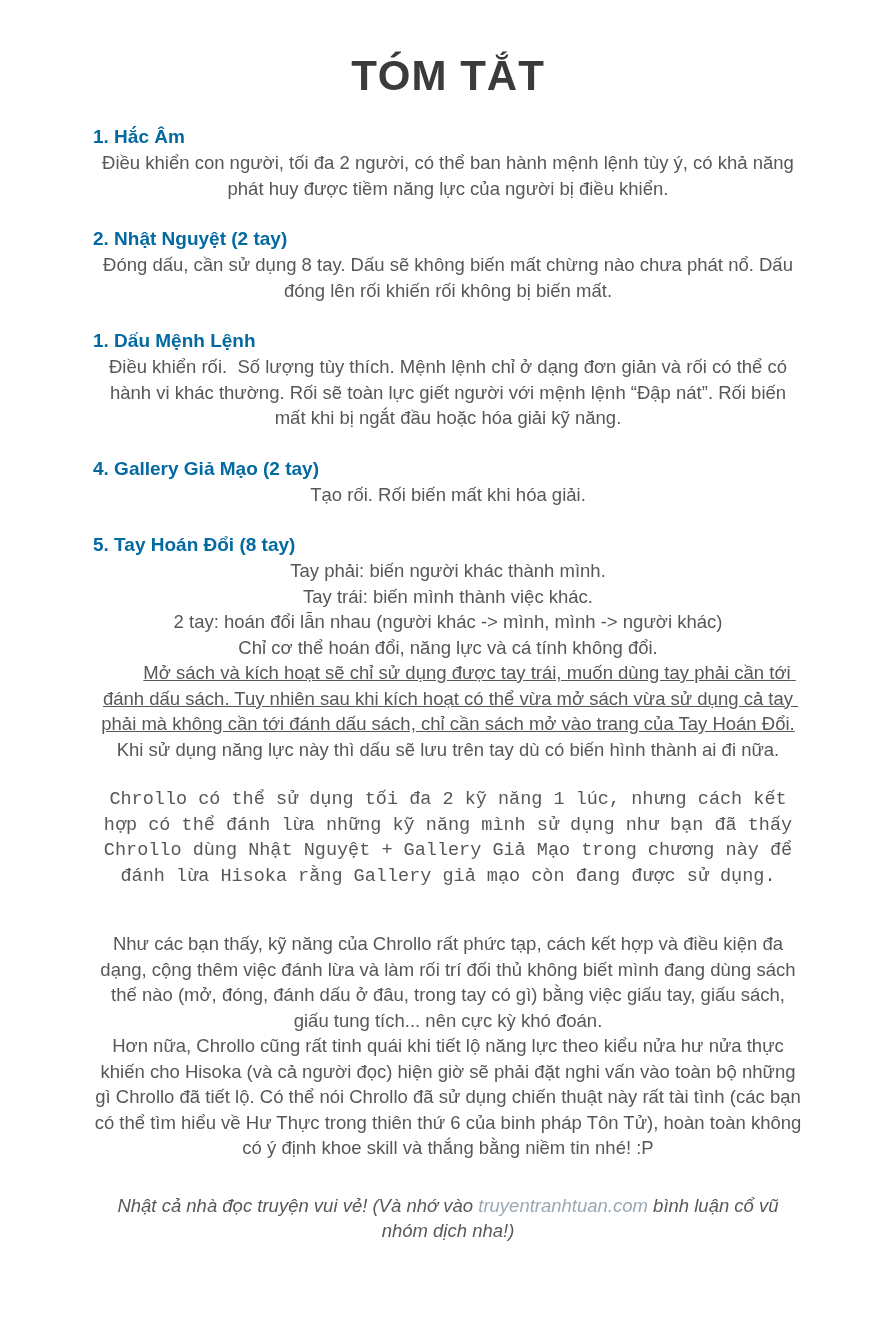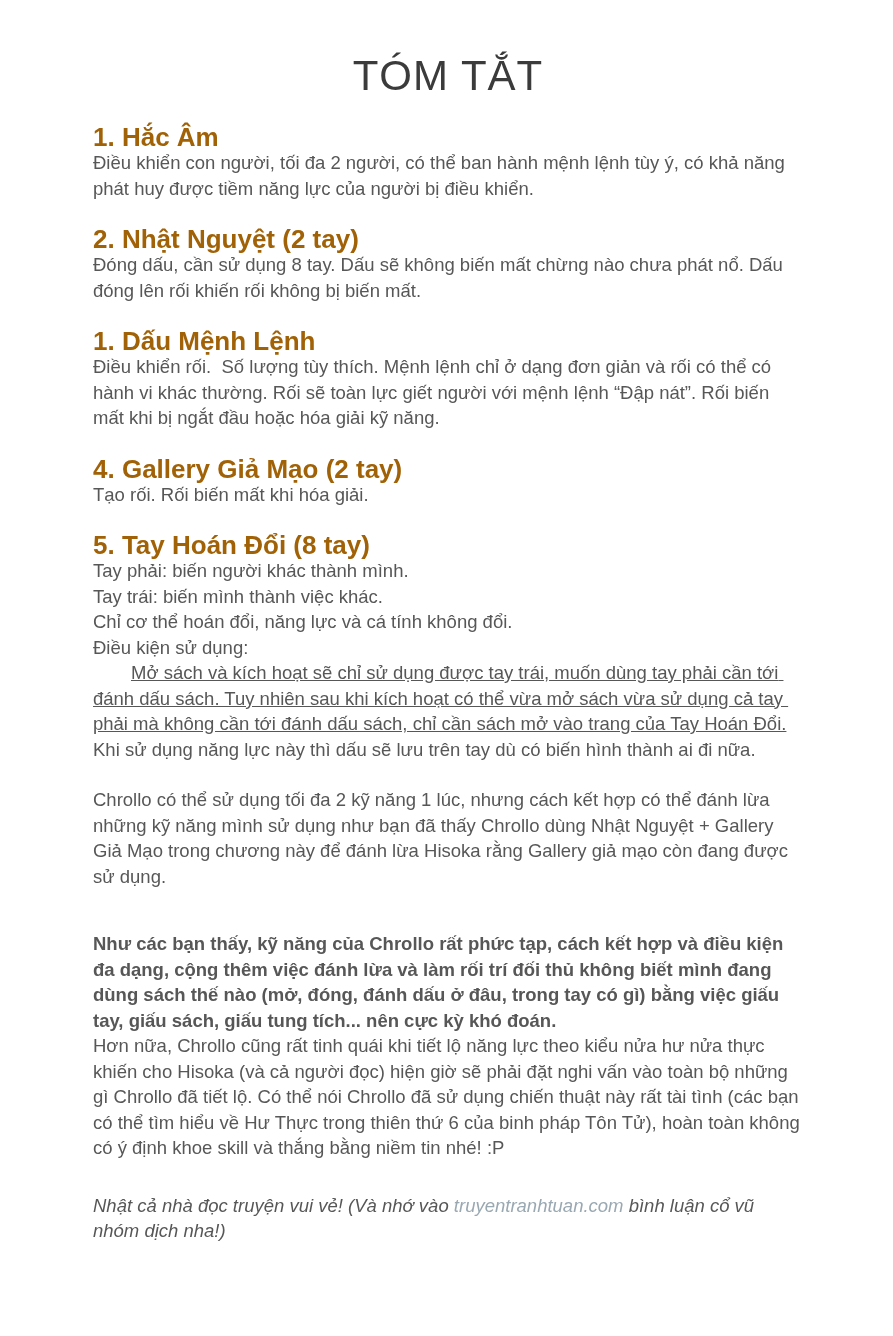--- a/index.html
+++ b/index.html
@@ -18,48 +18,49 @@
     width: 893px;
     height: 1336px;
     padding: 50px 90px 0 93px;
     background: #ffffff;
   }
   h1.title {
     margin: 0 0 22px 0;
     text-align: center;
     font-size: 42px;
     line-height: 52px;
-    font-weight: 400;
+    font-weight: 700;
     color: #3b3b3b;
     letter-spacing: 1px;
   }
   .section {
     margin: 0 0 25px 0;
   }
   h2.heading {
     margin: 0;
-    font-size: 26px;
+    font-size: 19px;
     line-height: 26px;
     font-weight: 700;
-    color: #a16207;
+    color: #0369a1;
   }
   p.body-text {
     margin: 0;
     font-size: 18.5px;
     line-height: 25.5px;
     font-weight: 400;
     color: #575757;
     white-space: pre-wrap;
+    text-align: center;
   }
   p.indent {
     text-indent: 38px;
     text-decoration: underline;
   }
-  p.note-1 { margin-top: 19px; }
-  p.note-2 { margin-top: 42px; font-weight: bold; }
+  p.note-1 { margin-top: 19px; font-family: Liberation Mono, monospace; }
+  p.note-2 { margin-top: 42px; }
   p.note-3 { margin-top: 0; }
   p.footer {
     margin-top: 32px;
     font-style: italic;
   }
   .site-link {
     color: #9aa8b2;
     text-decoration: none;
     cursor: pointer;
   }
@@ -88,22 +89,22 @@
 
   <section class="section">
     <h2 class="heading">4. Gallery Giả Mạo (2 tay)</h2>
     <p class="body-text">Tạo rối. Rối biến mất khi hóa giải.</p>
   </section>
 
   <section class="section">
     <h2 class="heading">5. Tay Hoán Đổi (8 tay)</h2>
     <p class="body-text">Tay phải: biến người khác thành mình.</p>
     <p class="body-text">Tay trái: biến mình thành việc khác.</p>
+    <p class="body-text">2 tay: hoán đổi lẫn nhau (người khác -&gt; mình, mình -&gt; người khác)</p>
     <p class="body-text">Chỉ cơ thể hoán đổi, năng lực và cá tính không đổi.</p>
-    <p class="body-text">Điều kiện sử dụng:</p>
     <p class="body-text indent">Mở sách và kích hoạt sẽ chỉ sử dụng được tay trái, muốn dùng tay phải cần tới đánh dấu sách. Tuy nhiên sau khi kích hoạt có thể vừa mở sách vừa sử dụng cả tay phải mà không cần tới đánh dấu sách, chỉ cần sách mở vào trang của Tay Hoán Đổi.</p>
     <p class="body-text">Khi sử dụng năng lực này thì dấu sẽ lưu trên tay dù có biến hình thành ai đi nữa.</p>
   </section>
 
   <p class="body-text note-1">Chrollo có thể sử dụng tối đa 2 kỹ năng 1 lúc, nhưng cách kết hợp có thể đánh lừa những kỹ năng mình sử dụng như bạn đã thấy Chrollo dùng Nhật Nguyệt + Gallery Giả Mạo trong chương này để đánh lừa Hisoka rằng Gallery giả mạo còn đang được sử dụng.</p>
 
   <p class="body-text note-2">Như các bạn thấy, kỹ năng của Chrollo rất phức tạp, cách kết hợp và điều kiện đa dạng, cộng thêm việc đánh lừa và làm rối trí đối thủ không biết mình đang dùng sách thế nào (mở, đóng, đánh dấu ở đâu, trong tay có gì) bằng việc giấu tay, giấu sách, giấu tung tích... nên cực kỳ khó đoán.</p>
 
   <p class="body-text note-3">Hơn nữa, Chrollo cũng rất tinh quái khi tiết lộ năng lực theo kiểu nửa hư nửa thực khiến cho Hisoka (và cả người đọc) hiện giờ sẽ phải đặt nghi vấn vào toàn bộ những gì Chrollo đã tiết lộ. Có thể nói Chrollo đã sử dụng chiến thuật này rất tài tình (các bạn có thể tìm hiểu về Hư Thực trong thiên thứ 6 của binh pháp Tôn Tử), hoàn toàn không có ý định khoe skill và thắng bằng niềm tin nhé! :P</p>
 

